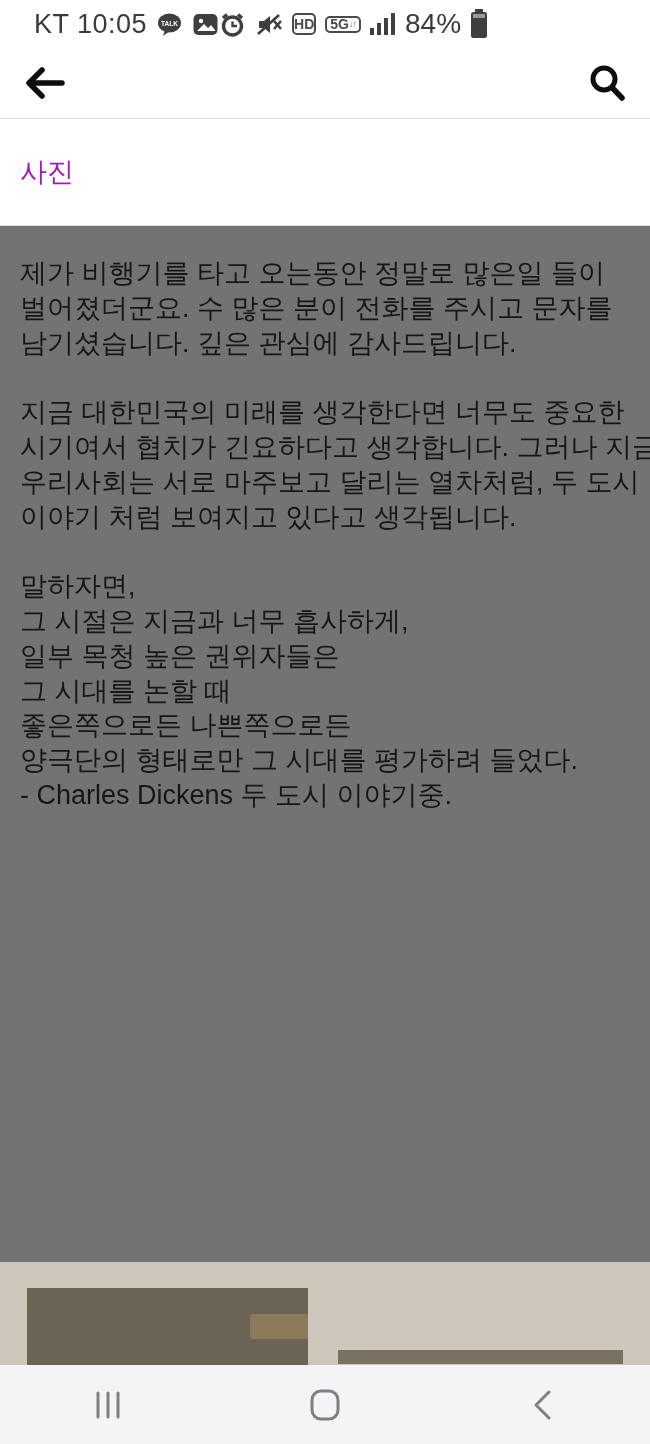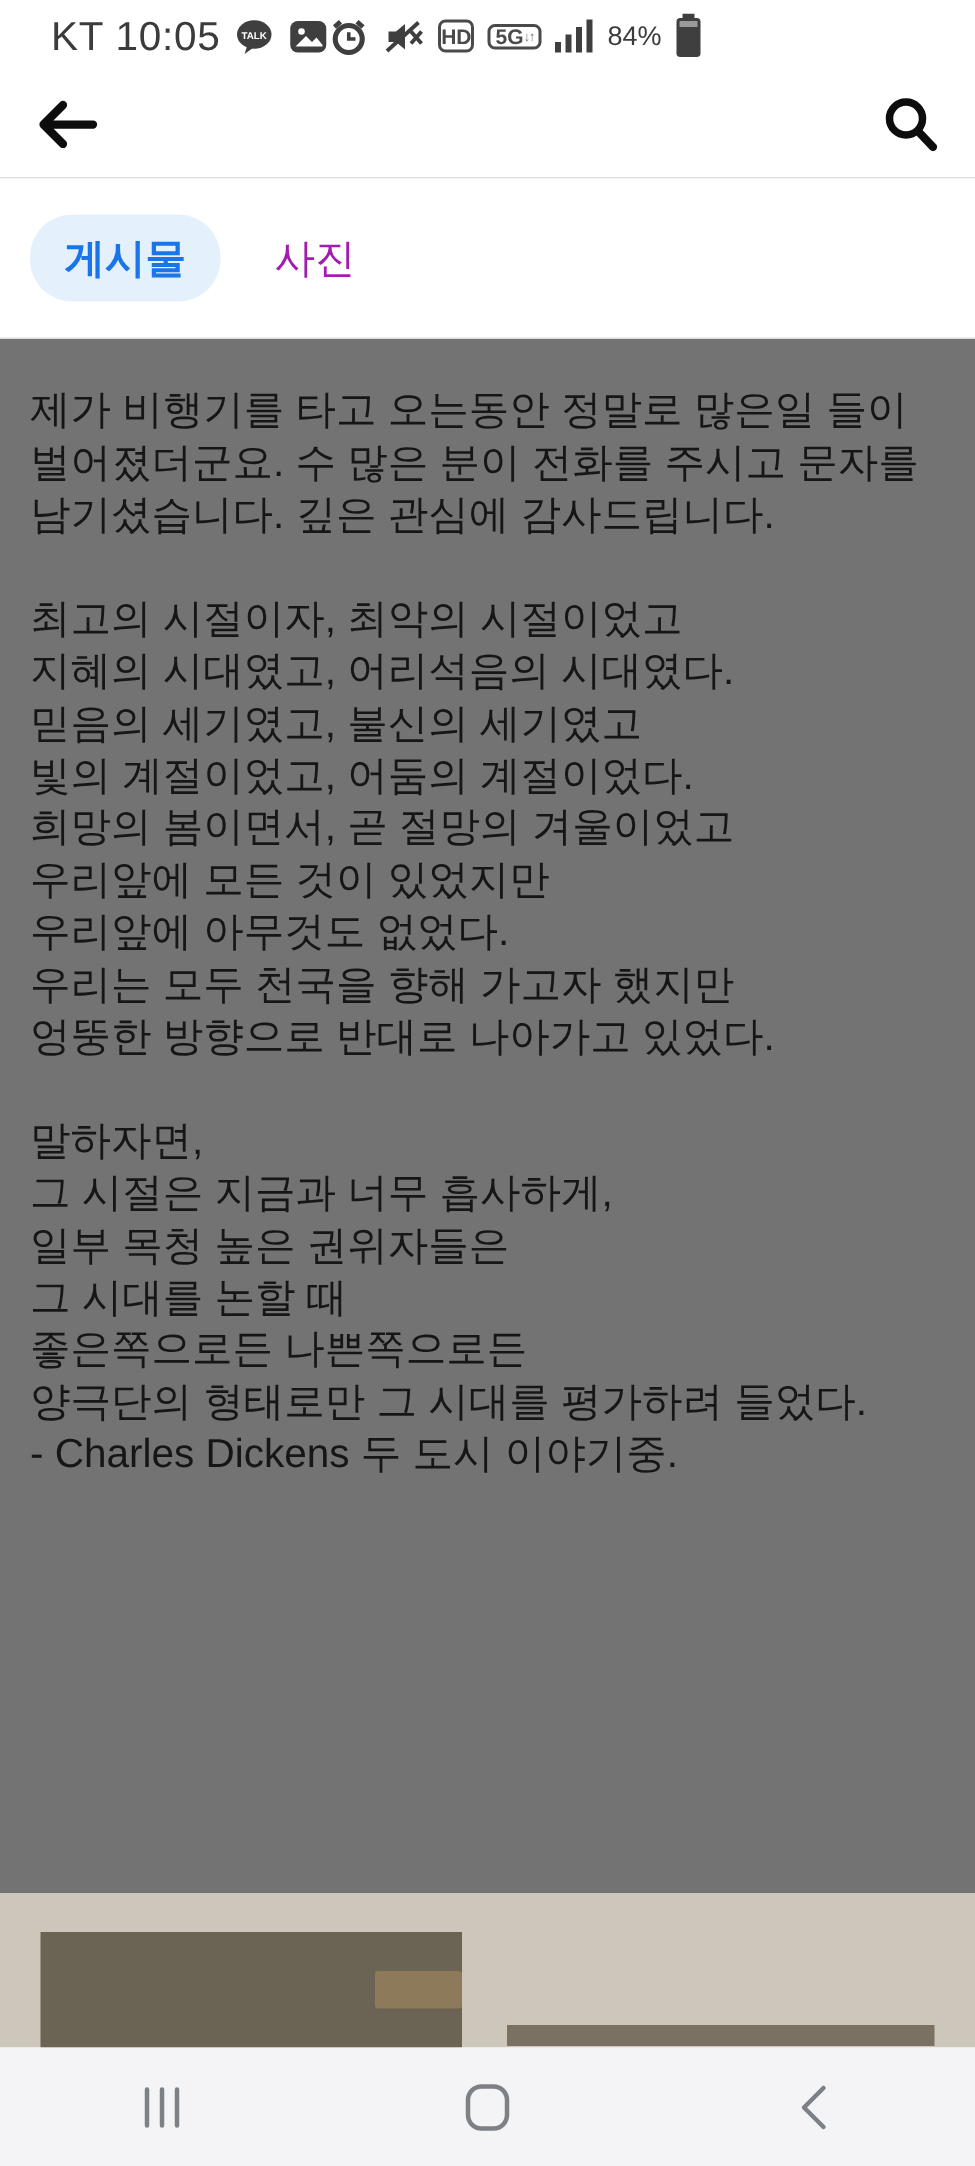--- a/index.html
+++ b/index.html
@@ -14,21 +14,21 @@
     padding:0 18px;box-sizing:border-box;color:#3b3b3b;
   }
   .sb-left,.sb-right{display:flex;align-items:center;gap:9px;}
   .sb-time{font-size:27px;letter-spacing:.5px;color:#3b3b3b;}
   .badge{
     border:2.5px solid #4a4a4a;border-radius:5px;font-size:14px;font-weight:bold;
     padding:1px 0;color:#4a4a4a;line-height:16px;
   }
   .badge-5g{display:flex;flex-direction:row;align-items:center;line-height:13px;border:2.5px solid #4a4a4a;border-radius:5px;padding:0 3px;font-size:14px;font-weight:bold;color:#4a4a4a;}
   .badge-5g .arrows{font-size:9px;letter-spacing:-1px;line-height:8px;color:#7a7a7a;}
-  .pct{font-size:18px;color:#3b3b3b;}
+  .pct{font-size:28px;color:#3b3b3b;}
   
   .appbar{
     position:absolute;top:48px;left:0;width:650px;height:70px;background:#fff;
     display:flex;align-items:center;justify-content:space-between;padding:0 24px;box-sizing:border-box;
   }
   .divider{position:absolute;left:0;width:650px;height:1px;background:#dddddd;}
   .d1{top:118px;} .d2{top:225px;}
   
   .tabbar{
     position:absolute;top:119px;left:0;width:650px;height:106px;background:#fff;
@@ -132,28 +132,27 @@
     <span class="icon">
       <svg width="38" height="38" viewBox="0 0 38 38">
           <circle cx="16" cy="15" r="11" fill="none" stroke="#0d0d0d" stroke-width="5"></circle>
           <path d="M24.5 24 L34 34" stroke="#0d0d0d" stroke-width="5.5" stroke-linecap="round"></path>
         </svg>
     </span>
   </div>
   <div class="divider d1"></div>
 
   <div class="tabbar">
-    <span class="tab-pill">게시물</span>
     <span class="tab-plain">사진</span>
   </div>
   <div class="divider d2"></div>
 
   <div class="content">
       <p class="para">제가 비행기를 타고 오는동안 정말로 많은일 들이<br>벌어졌더군요. 수 많은 분이 전화를 주시고 문자를<br>남기셨습니다. 깊은 관심에 감사드립니다.</p>
-      <p class="para">최고의 시절이자, 최악의 시절이었고<br>지혜의 시대였고, 어리석음의 시대였다.<br>믿음의 세기였고, 불신의 세기였고<br>빛의 계절이었고, 어둠의 계절이었다.<br>희망의 봄이면서, 곧 절망의 겨울이었고<br>우리앞에 모든 것이 있었지만<br>우리앞에 아무것도 없었다.<br>우리는 모두 천국을 향해 가고자 했지만<br>엉뚱한 방향으로 반대로 나아가고 있었다.</p>
+      <p class="para">지금 대한민국의 미래를 생각한다면 너무도 중요한<br>시기여서 협치가 긴요하다고 생각합니다. 그러나 지금<br>우리사회는 서로 마주보고 달리는 열차처럼, 두 도시<br>이야기 처럼 보여지고 있다고 생각됩니다.</p>
       <p class="para">말하자면,<br>그 시절은 지금과 너무 흡사하게,<br>일부 목청 높은 권위자들은<br>그 시대를 논할 때<br>좋은쪽으로든 나쁜쪽으로든<br>양극단의 형태로만 그 시대를 평가하려 들었다.<br> - Charles Dickens 두 도시 이야기중.</p>
     </div>
 
   <div class="photostrip">
     <div class="frame-dark"></div>
     <div class="frame-patch"></div>
     <div class="shelf-hl"></div>
     <div class="shelf-bar"></div>
   </div>
 

